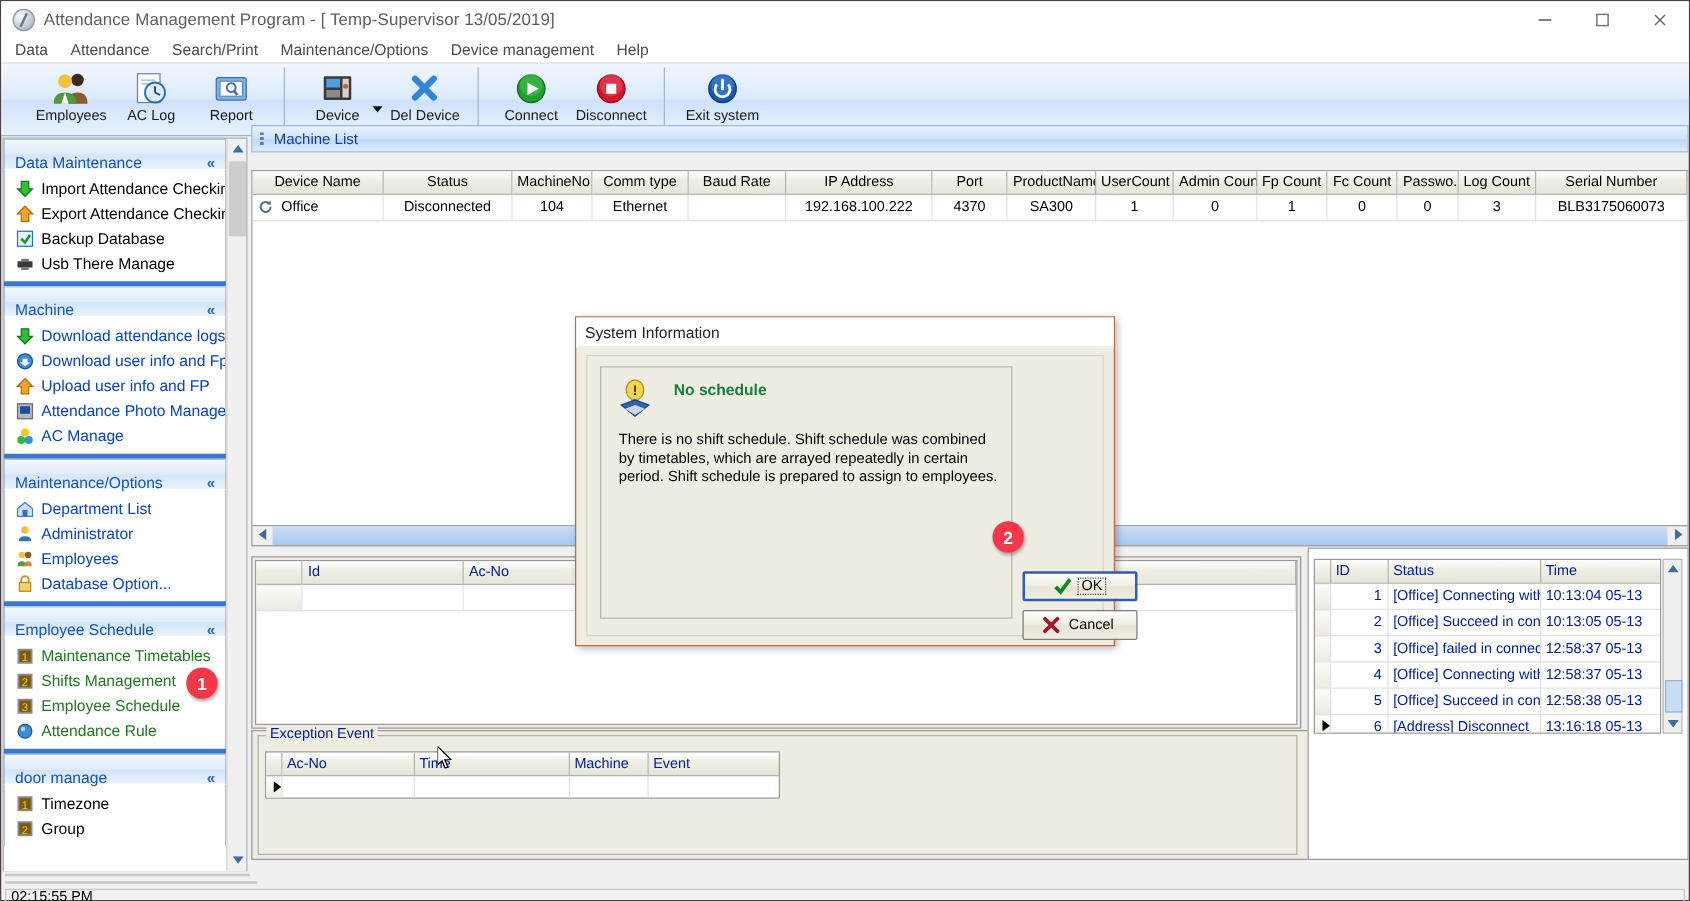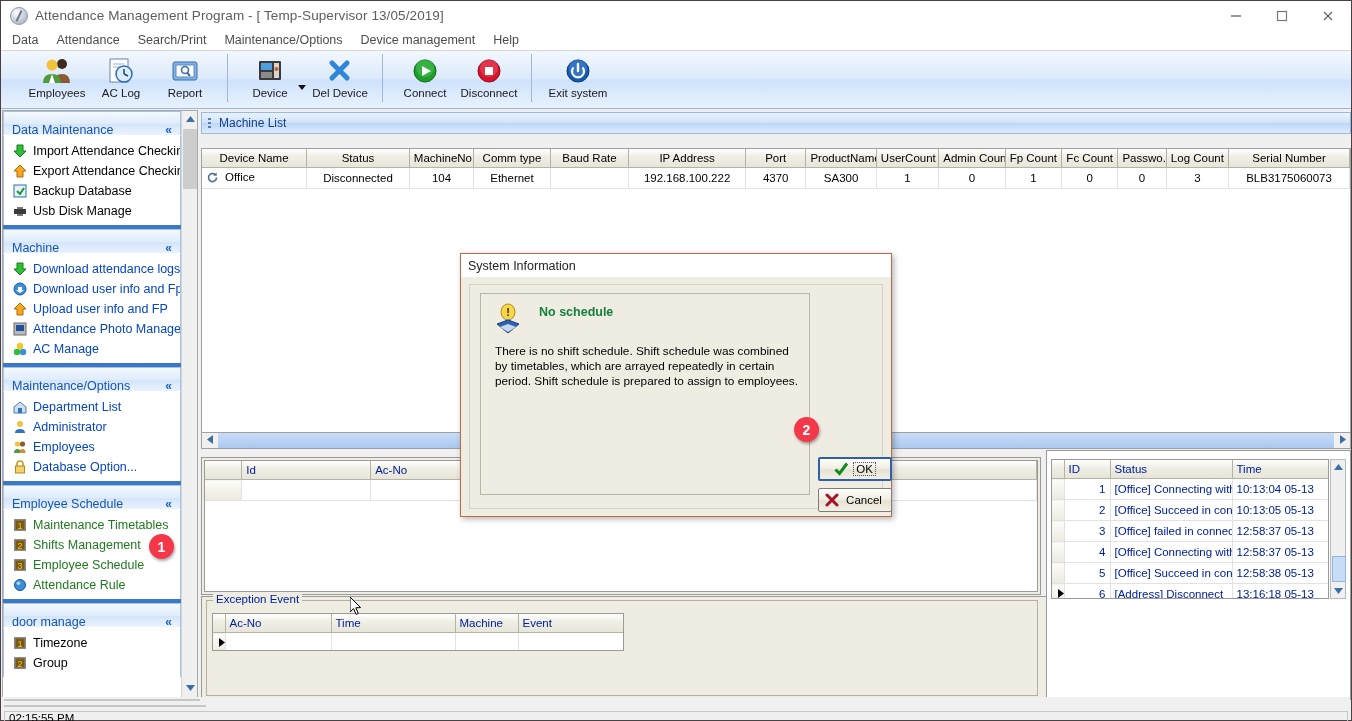--- a/index.html
+++ b/index.html
@@ -146,21 +146,21 @@
     position: absolute;
     width: 25px; height: 25px; border-radius: 50%;
     background: #f4384a;
     color: #fff; font-size: 14px; font-weight: bold;
     display: flex; align-items: center; justify-content: center;
     box-shadow: 1px 2px 3px rgba(0,0,0,.35);
     z-index: 60;
   }
   
   .main {
-    position: absolute; left: 200px; top: 111px;
+    position: absolute; left: 200px; top: 99px;
     width: 1150px; height: 588px;
   }
   .tabstrip {
     position: absolute; left: 0; top: 0; width: 1150px; height: 22px;
     background: linear-gradient(to bottom, #e9f2fd 0%, #cfe2fa 50%, #bdd7f6 51%, #deecfd 100%);
     border: 1px solid #9bbadf;
     box-sizing: border-box;
     display: flex; align-items: center;
   }
   .tab-grip {
@@ -254,21 +254,21 @@
     border-bottom: 1px solid #efece1;
   }
   .modal-body { position: absolute; left: 8px; top: 30px; width: 414px; height: 225px; border: 1px solid #d6d3c6; box-sizing: border-box;}
   .msg-frame {
     position: absolute; left: 10px; top: 8px; width: 330px; height: 202px;
     border: 1px solid #b9b6a9; box-sizing: border-box;
   }
   .msg-title { position: absolute; left: 58px; top: 11px; font-weight: bold; font-size: 12.5px; color:#15803d; }
   .msg-text { position: absolute; left: 14px; top: 50px; width: 305px; font-size: 11.8px; color: #000; line-height: 15px; }
   .dlg-btn {
-    position: absolute; width: 74px; height: 24px;
+    position: absolute; width: 92px; height: 24px;
     background: linear-gradient(to bottom,#fdfdfb 0%, #f2efe3 45%, #e6e2d4 55%, #f3f0e4 100%);
     border: 1px solid #7c7c7c; border-radius: 2px;
     display: flex; align-items: center; justify-content: center; gap: 4px;
     font-size: 11.5px; box-sizing: border-box;
   }
   .dlg-btn.focus { border: 2px solid #2f5fa8; }
   .dlg-btn .btxt { border: 1px dotted #555; padding: 0 2px; line-height: 12px;}
   .dlg-btn .btxt.nodot { border: 1px solid transparent; }
 </style>
 </head>
@@ -448,21 +448,21 @@
           <span class="slbl" style="color:#000">Backup Database</span>
         </div>
         <div class="sb-item">
           <span class="sico">
             <svg width="14" height="14" viewBox="0 0 14 14">
                 <rect x="1" y="5" width="12" height="5" fill="#3a3a3a"></rect>
                 <rect x="4" y="3" width="6" height="2" fill="#777"></rect>
                 <rect x="4" y="10" width="6" height="2" fill="#777"></rect>
               </svg>
           </span>
-          <span class="slbl" style="color:#000">Usb Disk Manage</span>
+          <span class="slbl" style="color:#000">Usb There Manage</span>
         </div>
       </div>
       <div class="grp-divider"></div>
 
       <div class="grp-header">
         <span class="gtitle">Machine</span>
         <span class="gchev">«</span>
       </div>
       <div class="grp-body">
         <div class="sb-item">

